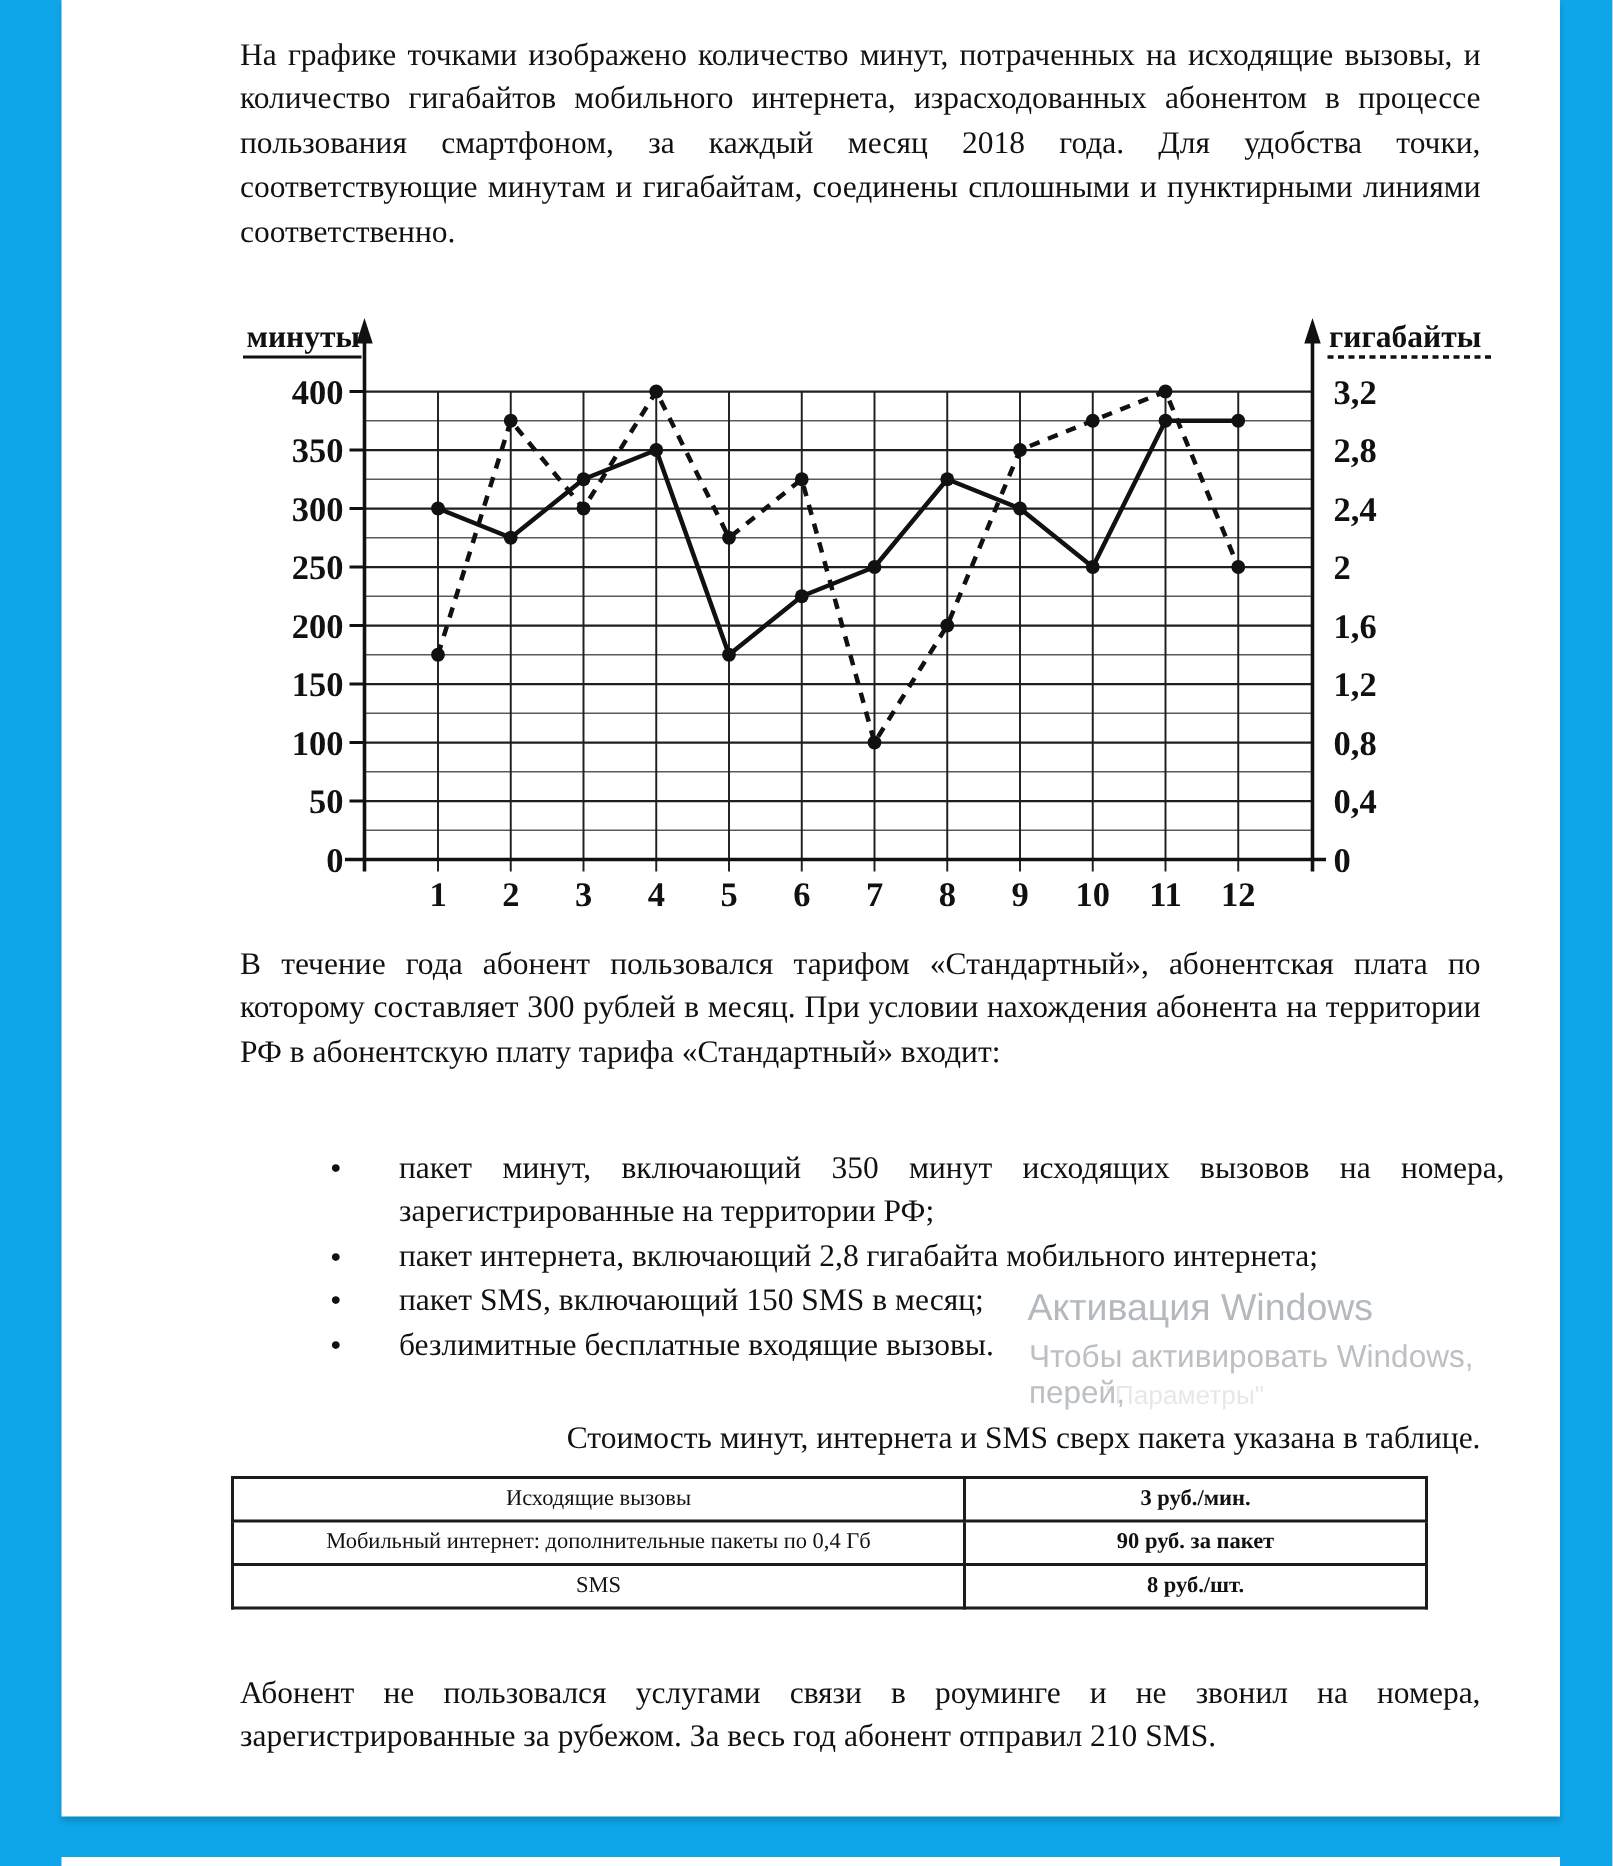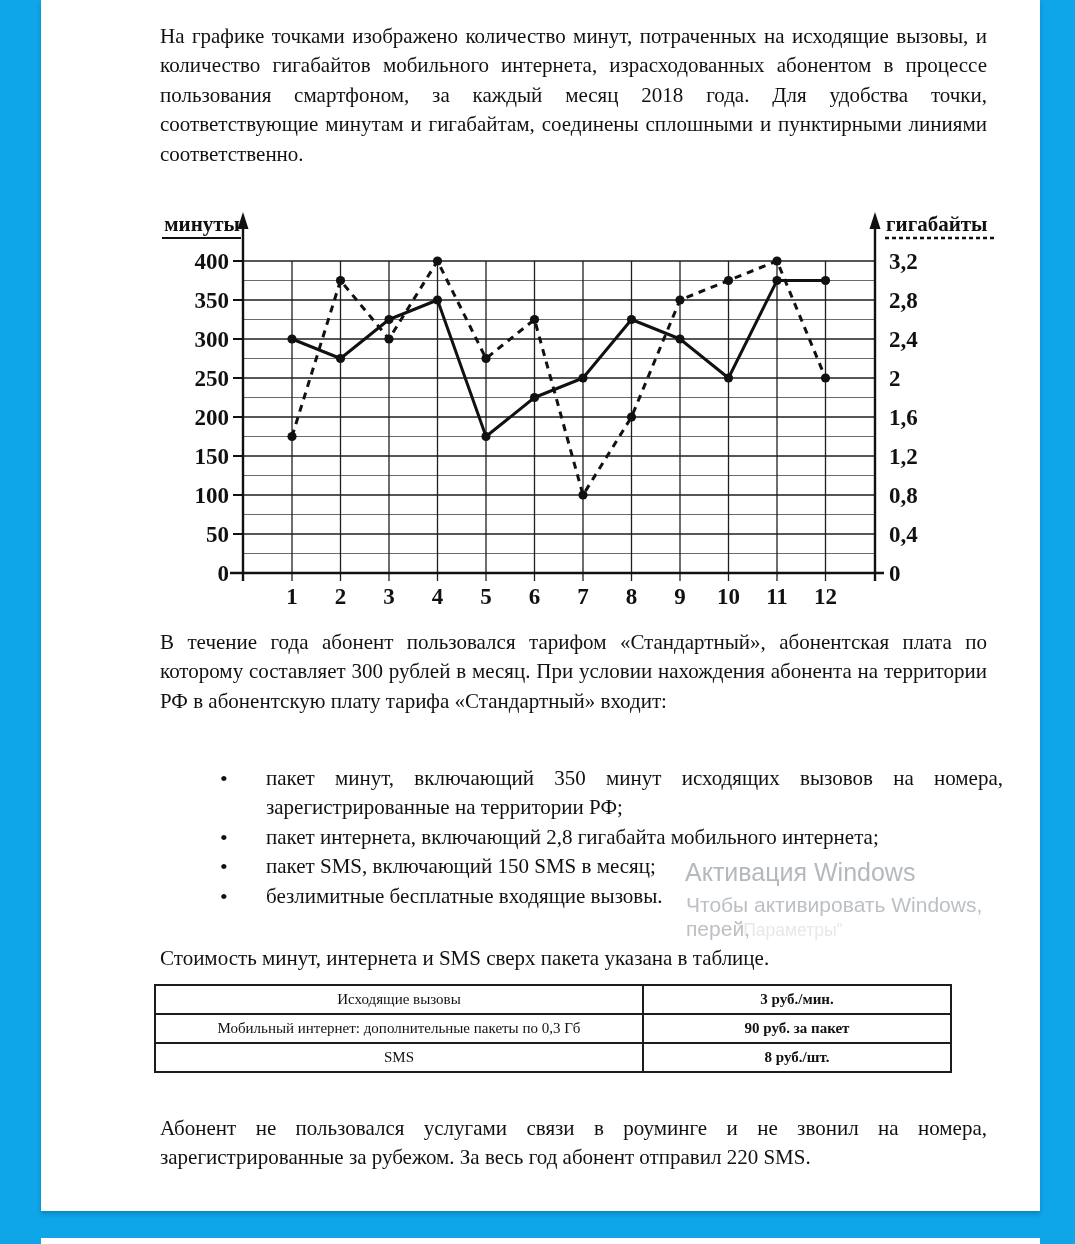--- a/index.html
+++ b/index.html
@@ -2,21 +2,21 @@
 <html><head>
 <meta charset="utf-8">
 <style>
   html,body{margin:0;padding:0;background:#dfe1e6;}
   .stage{position:relative;width:1075px;height:1244px;background:#0ea5e9;overflow:hidden;
          font-family:"Liberation Serif",serif;color:#111;}
   .page{position:absolute;left:41px;top:0;width:999px;height:1211px;background:#ffffff;
         box-shadow:0 3px 4px rgba(0,0,0,0.18);}
   .page-next{position:absolute;left:41px;top:1238px;width:999px;height:6px;background:#ffffff;}
   .txt{position:absolute;font-size:21px;line-height:29.4px;text-align:justify;}
-  .txt-left{text-align:left;}
+  .txt-left{text-align:right;}
   .intro{left:119px;top:22px;width:827px;}
   .para2{left:119px;top:628px;width:827px;}
   ul.bullets{position:absolute;left:119px;top:748px;width:827px;margin:16px;padding:0;list-style:none;}
   ul.bullets li{position:relative;padding-left:90px;font-size:21px;line-height:29.4px;text-align:justify;}
   ul.bullets li::before{content:"\2022";position:absolute;left:44px;top:0;font-size:22px;}
   .caption{left:119px;top:944px;width:827px;}
   .pricing{position:absolute;left:113px;top:984px;border-collapse:collapse;table-layout:fixed;}
   .pricing td{border:2px solid #1c1c1c;text-align:center;vertical-align:middle;
               font-size:15px;line-height:25px;padding:1px 8px;}
   .pricing td.col-label{width:470px;}
@@ -158,27 +158,27 @@
 
     <div class="txt caption txt-left">Стоимость минут, интернета и SMS сверх пакета указана в таблице.</div>
 
     <table class="pricing">
       <tbody>
           <tr>
             <td class="col-label">Исходящие вызовы</td>
             <td class="col-value">3 руб./мин.</td>
           </tr>
           <tr>
-            <td class="col-label">Мобильный интернет: дополнительные пакеты по 0,3 Гб</td>
+            <td class="col-label">Мобильный интернет: дополнительные пакеты по 0,4 Гб</td>
             <td class="col-value">90 руб. за пакет</td>
           </tr>
           <tr>
             <td class="col-label">SMS</td>
             <td class="col-value">8 руб./шт.</td>
           </tr>
         </tbody>
     </table>
 
-    <div class="txt closing">Абонент не пользовался услугами связи в роуминге и не звонил на номера, зарегистрированные за рубежом. За весь год абонент отправил 220 SMS.</div>
+    <div class="txt closing">Абонент не пользовался услугами связи в роуминге и не звонил на номера, зарегистрированные за рубежом. За весь год абонент отправил 210 SMS.</div>
   </div>
 
   <div class="page-next"></div>
 </div>
 
 </body></html>

